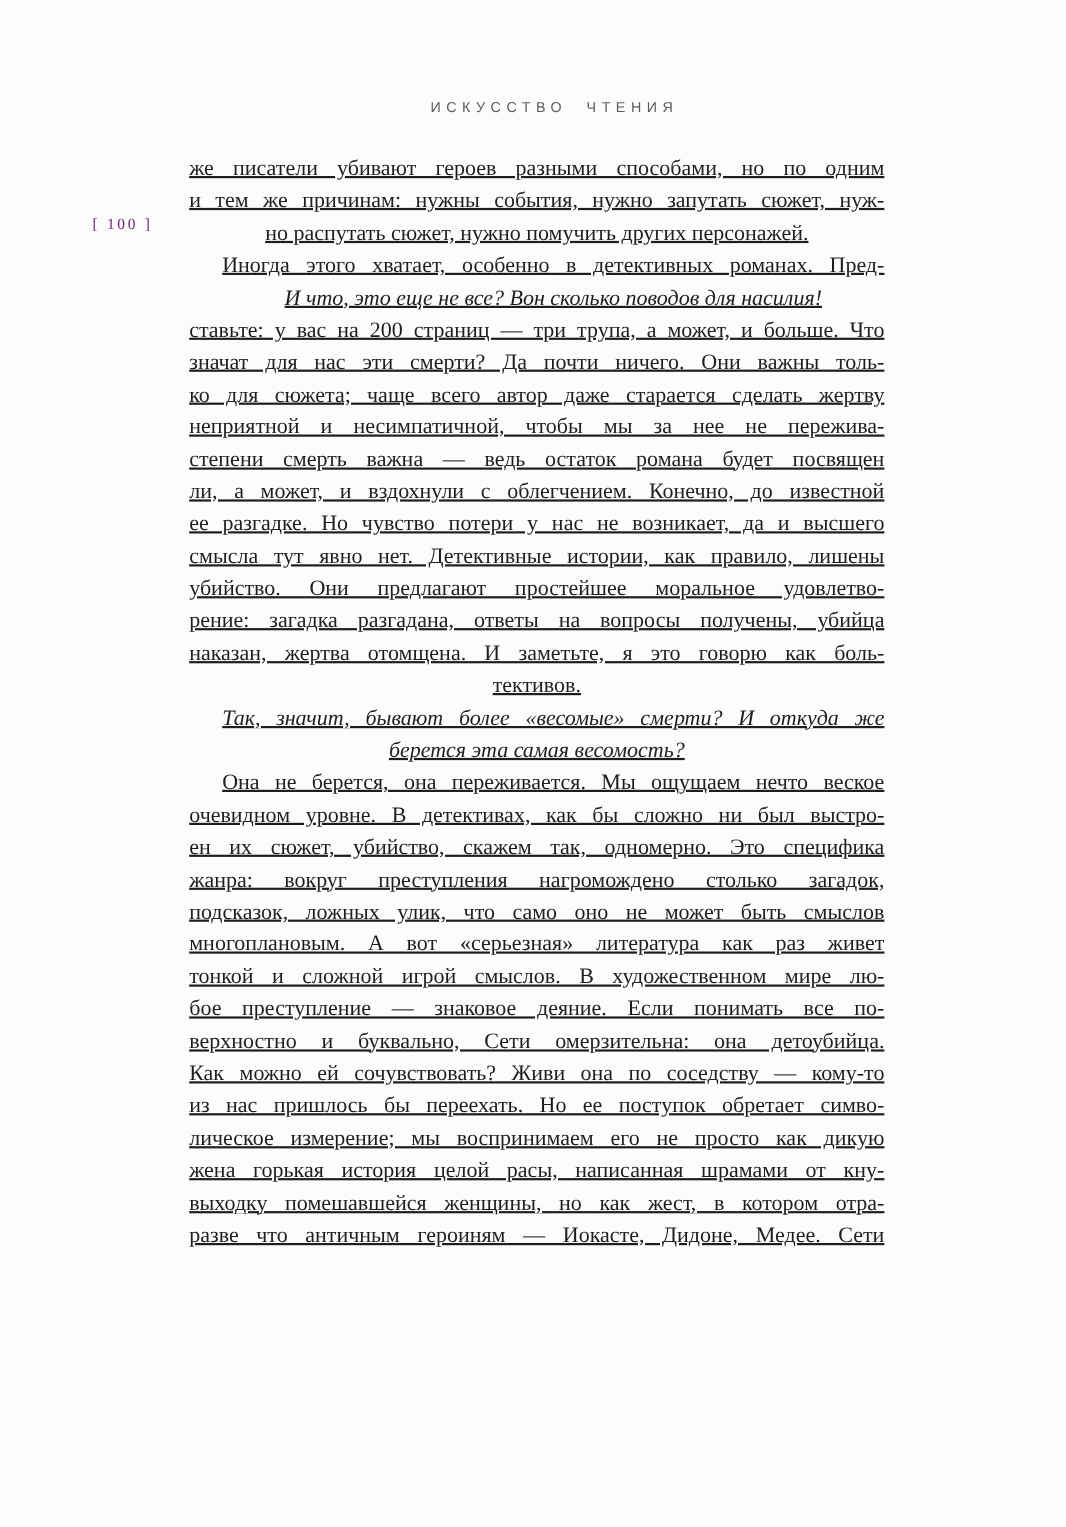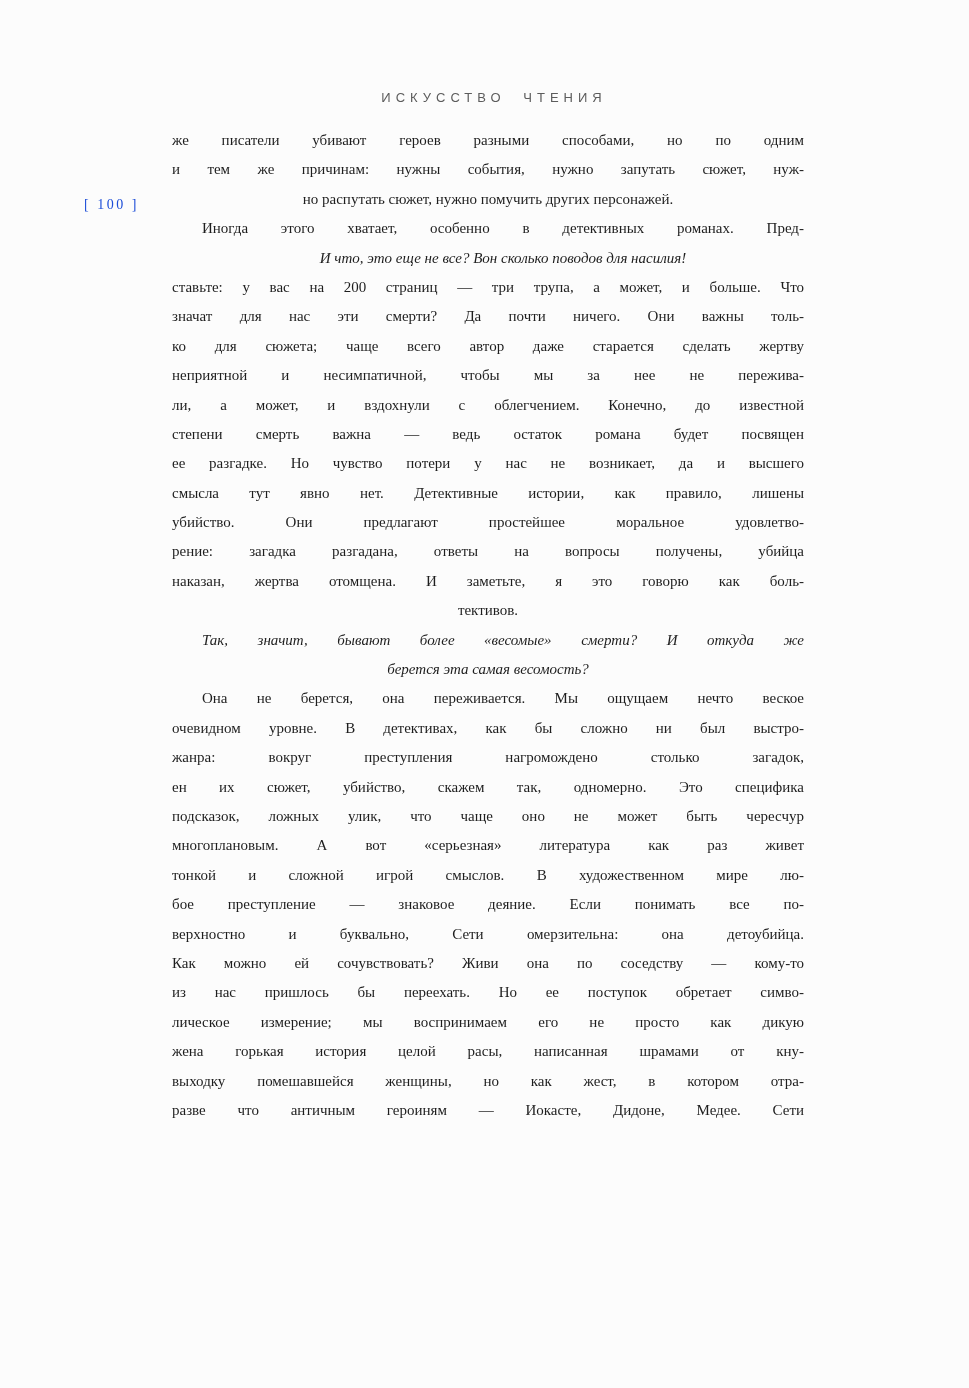--- a/index.html
+++ b/index.html
@@ -13,47 +13,48 @@
     position: relative;
     font-family: "Liberation Serif", serif;
     overflow: hidden;
   }
   .page {
     position: absolute;
     inset: 0;
   }
   .running-header {
     position: absolute;
-    left: 178px;
+    left: 188px;
     width: 632px;
     top: 90px;
     text-align: center;
     font-family: "Liberation Sans", sans-serif;
     font-size: 13px;
     font-weight: 400;
     letter-spacing: 5px;
     word-spacing: 9px;
     color: #5c5c5c;
   }
   .page-number {
     position: absolute;
     left: 84px;
     top: 197px;
     font-family: "Liberation Serif", serif;
     font-size: 14px;
     letter-spacing: 2.5px;
-    color: #1d4ed8;
+    color: #701a75;
   }
   .body-text {
     position: absolute;
     left: 172px;
-    top: 126px;
+    top: 139px;
     width: 632px;
     color: #1e1e1e;
-    font-size: 15px;
+    font-size: 20px;
+    text-decoration: underline;
   }
   .line {
     height: 29.4px;
     line-height: 29.4px;
     white-space: nowrap;
     text-align: center;
   }
   .line.just {
     white-space: normal;
     text-align: justify;
@@ -78,35 +79,35 @@
   <div class="body-text">
       <div class="line just">же писатели убивают героев разными способами, но по одним</div>
       <div class="line just">и тем же причинам: нужны события, нужно запутать сюжет, нуж-</div>
       <div class="line">но распутать сюжет, нужно помучить других персонажей.</div>
       <div class="line ind just">Иногда этого хватает, особенно в детективных романах. Пред-</div>
       <div class="line it ind">И что, это еще не все? Вон сколько поводов для насилия!</div>
       <div class="line just">ставьте: у вас на 200 страниц — три трупа, а может, и больше. Что</div>
       <div class="line just">значат для нас эти смерти? Да почти ничего. Они важны толь-</div>
       <div class="line just">ко для сюжета; чаще всего автор даже старается сделать жертву</div>
       <div class="line just">неприятной и несимпатичной, чтобы мы за нее не пережива-</div>
+      <div class="line just">степени смерть важна — ведь остаток романа будет посвящен</div>
       <div class="line just">ли, а может, и вздохнули с облегчением. Конечно, до известной</div>
-      <div class="line just">степени смерть важна — ведь остаток романа будет посвящен</div>
       <div class="line just">ее разгадке. Но чувство потери у нас не возникает, да и высшего</div>
       <div class="line just">смысла тут явно нет. Детективные истории, как правило, лишены</div>
       <div class="line just">убийство. Они предлагают простейшее моральное удовлетво-</div>
       <div class="line just">рение: загадка разгадана, ответы на вопросы получены, убийца</div>
       <div class="line just">наказан, жертва отомщена. И заметьте, я это говорю как боль-</div>
       <div class="line">тективов.</div>
       <div class="line it ind just">Так, значит, бывают более «весомые» смерти? И откуда же</div>
       <div class="line it">берется эта самая весомость?</div>
       <div class="line ind just">Она не берется, она переживается. Мы ощущаем нечто веское</div>
       <div class="line just">очевидном уровне. В детективах, как бы сложно ни был выстро-</div>
+      <div class="line just">ен их сюжет, убийство, скажем так, одномерно. Это специфика</div>
       <div class="line just">жанра: вокруг преступления нагромождено столько загадок,</div>
-      <div class="line just">ен их сюжет, убийство, скажем так, одномерно. Это специфика</div>
-      <div class="line just">подсказок, ложных улик, что чаще оно не может быть чересчур</div>
+      <div class="line just">подсказок, ложных улик, что само оно не может быть смыслов</div>
       <div class="line just">многоплановым. А вот «серьезная» литература как раз живет</div>
       <div class="line just">тонкой и сложной игрой смыслов. В художественном мире лю-</div>
       <div class="line just">бое преступление — знаковое деяние. Если понимать все по-</div>
       <div class="line just">верхностно и буквально, Сети омерзительна: она детоубийца.</div>
       <div class="line just">Как можно ей сочувствовать? Живи она по соседству — кому-то</div>
       <div class="line just">из нас пришлось бы переехать. Но ее поступок обретает симво-</div>
       <div class="line just">лическое измерение; мы воспринимаем его не просто как дикую</div>
       <div class="line just">жена горькая история целой расы, написанная шрамами от кну-</div>
       <div class="line just">выходку помешавшейся женщины, но как жест, в котором отра-</div>
       <div class="line just">разве что античным героиням — Иокасте, Дидоне, Медее. Сети</div>

